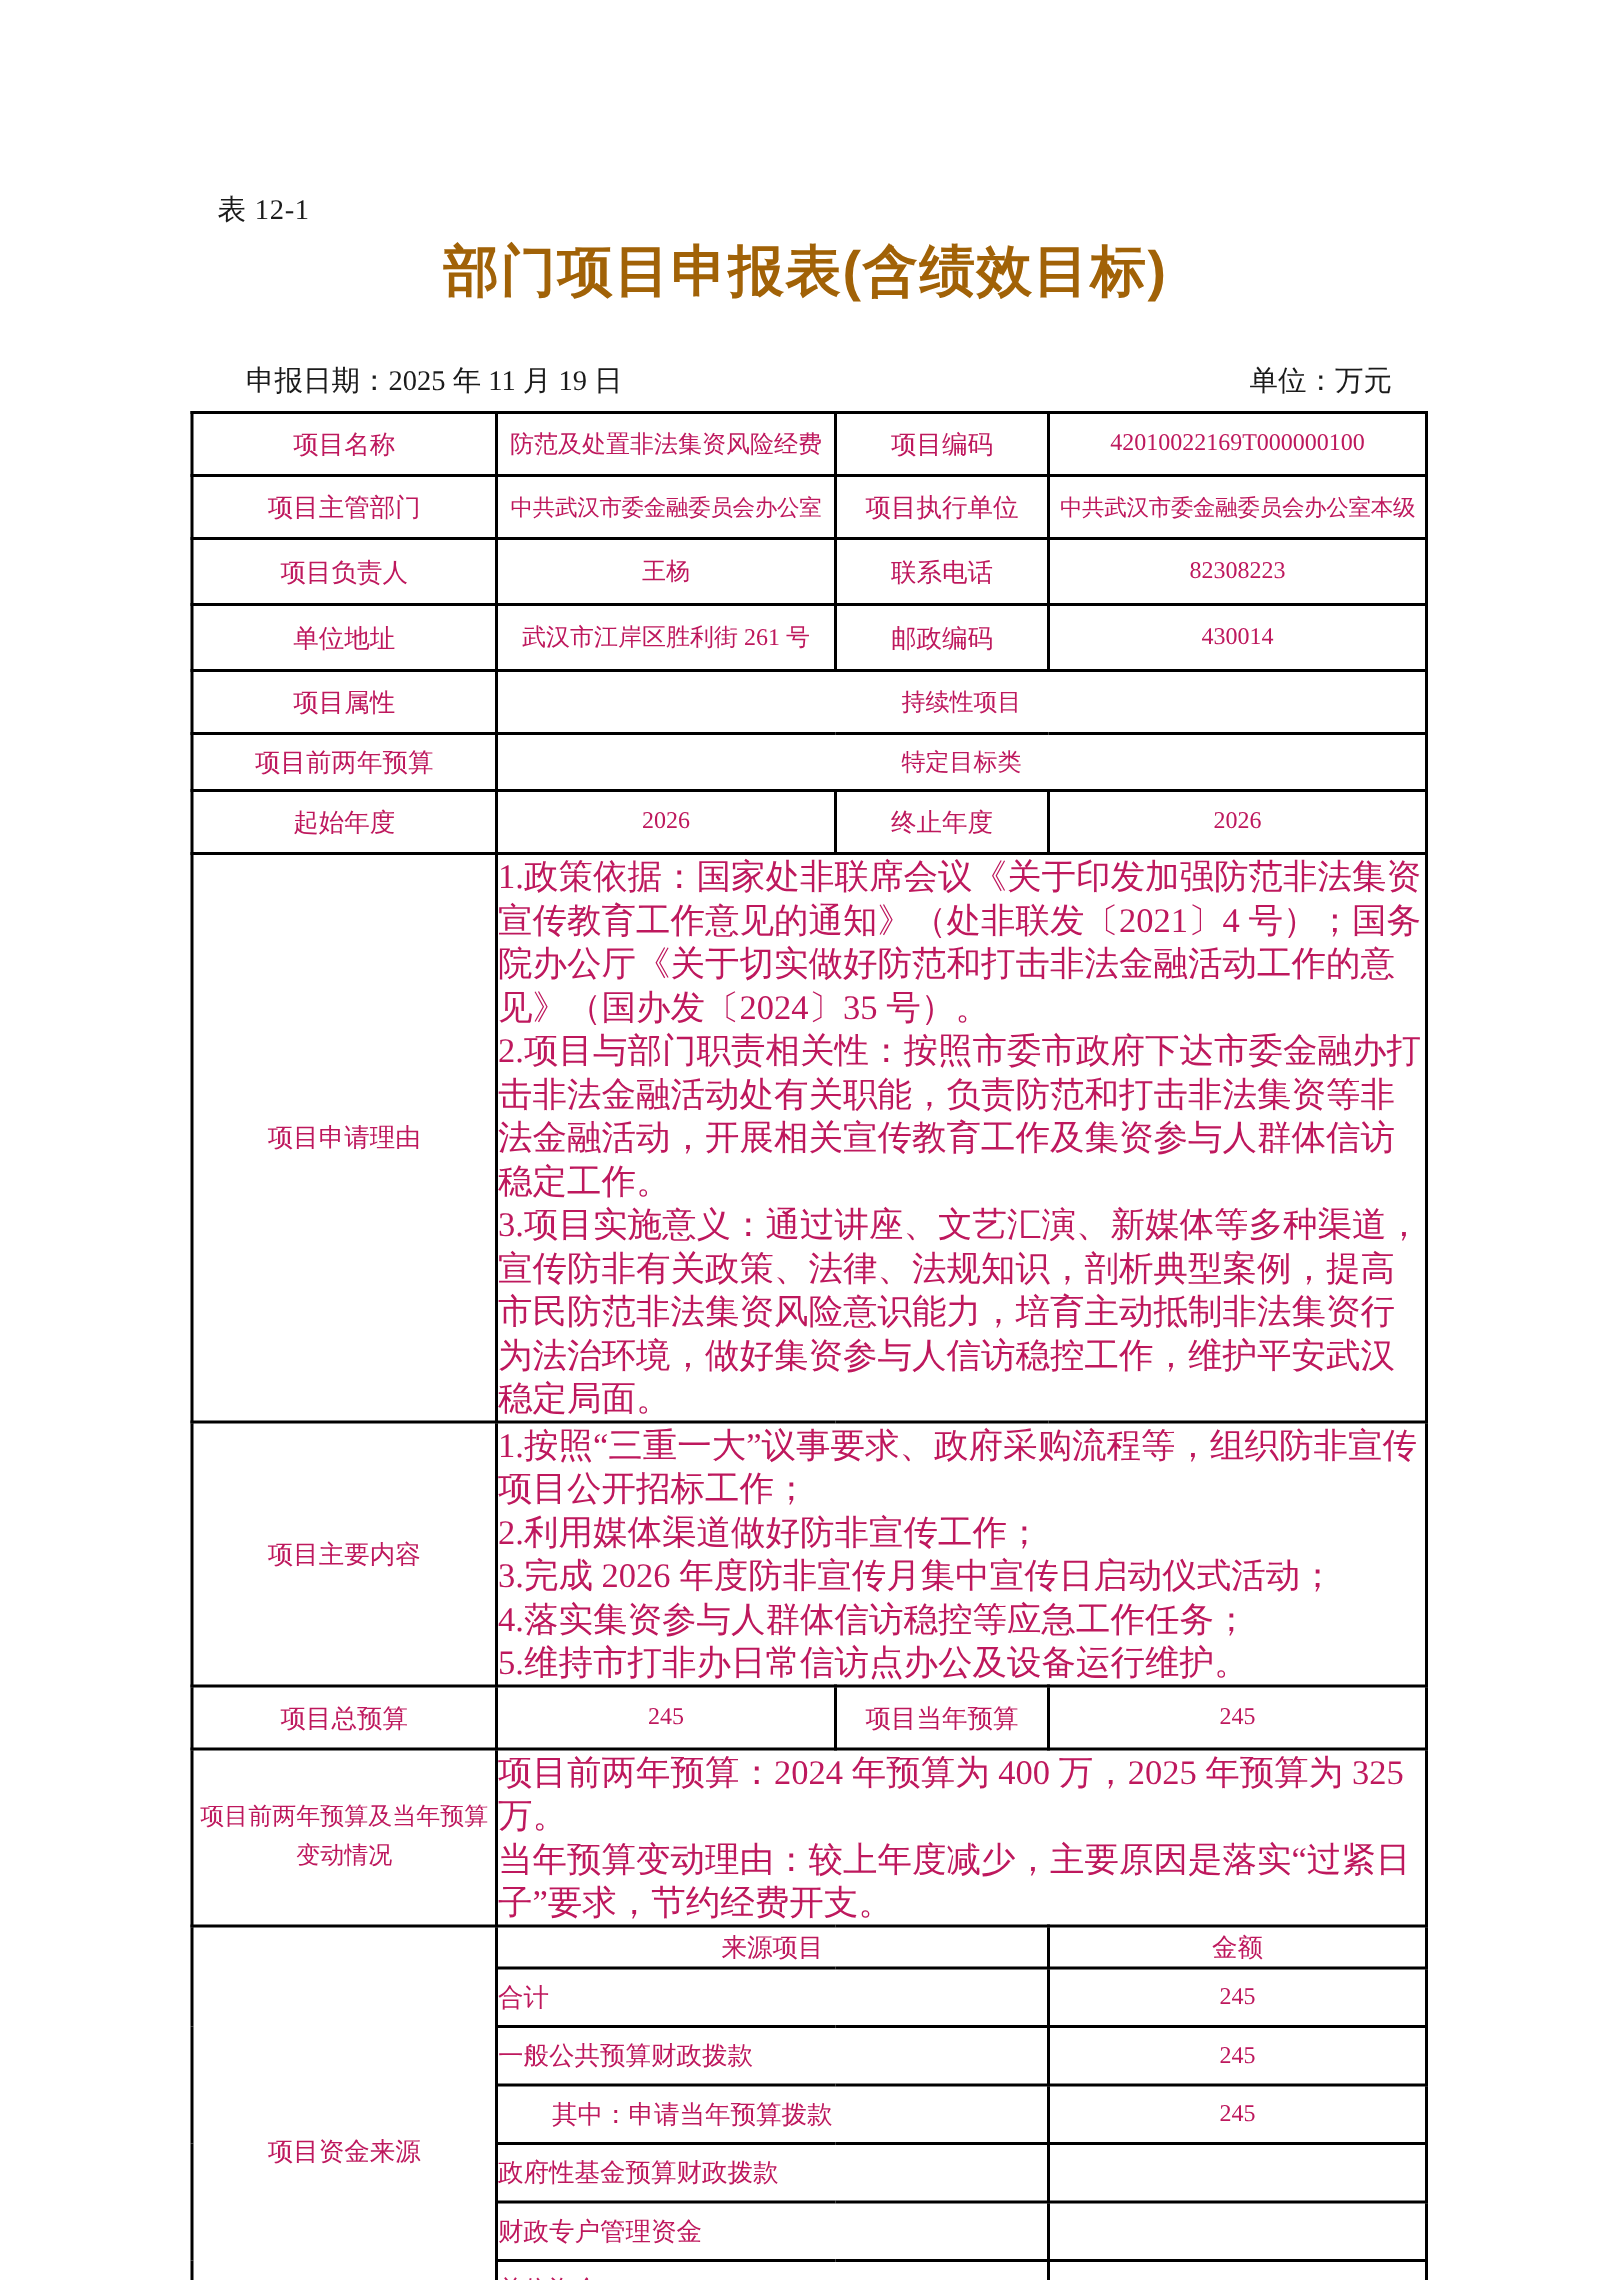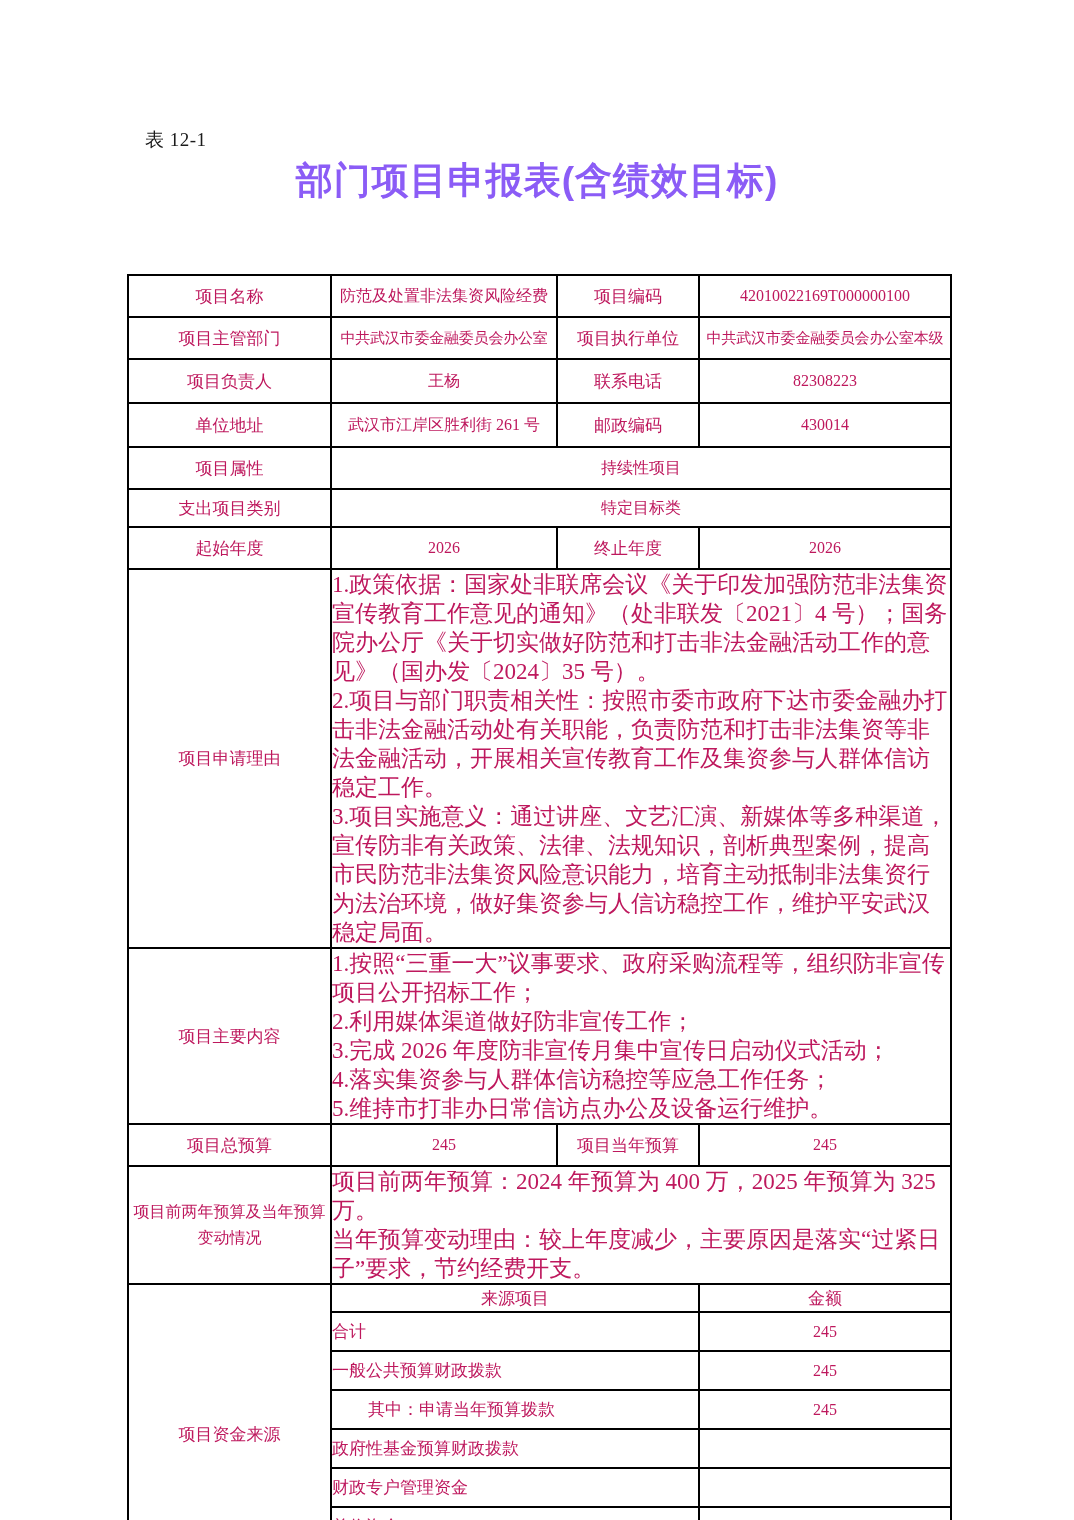--- a/index.html
+++ b/index.html
@@ -12,21 +12,21 @@
     overflow:hidden;
   }
   .form-tag{
     position:absolute;left:145px;top:127px;
     font-size:19px;letter-spacing:.5px;
   }
   .doc-title{
     position:absolute;left:0;top:156px;width:1074px;margin:0;
     text-align:center;
     font-family:"Liberation Sans","DejaVu Sans",sans-serif;
-    font-size:37px;font-weight:700;letter-spacing:1px;color:#8b5cf6;
+    font-size:37px;font-weight:700;letter-spacing:1px;color:#a16207;
   }
   .meta-row{
     position:absolute;left:127px;top:241px;width:823px;
     box-sizing:border-box;
     display:flex;justify-content:space-between;
     padding-left:37px;padding-right:22px;
     font-size:19px;
   }
   table.form{
     position:absolute;left:127px;top:274px;
@@ -70,20 +70,24 @@
 </style>
 </head>
 <body>
 
 <div class="page">
 
   <div class="form-tag">表 12-1</div>
 
   <h1 class="doc-title">部门项目申报表(含绩效目标)</h1>
 
+  <div class="meta-row">
+    <span>申报日期：2025 年 11 月 19 日</span>
+    <span>单位：万元</span>
+  </div>
 
   <table class="form">
     <colgroup>
       <col class="c1">
         <col class="c2">
         <col class="c3">
         <col class="c4">
     </colgroup>
 
     <tbody>
@@ -114,21 +118,21 @@
       <td class="lbl">邮政编码</td>
       <td class="val">430014</td>
     </tr>
 
     <tr class="h43">
       <td class="lbl">项目属性</td>
       <td class="val" colspan="3">持续性项目</td>
     </tr>
 
     <tr class="h38">
-      <td class="lbl">支出项目类别</td>
+      <td class="lbl">项目前两年预算</td>
       <td class="val" colspan="3">特定目标类</td>
     </tr>
 
     <tr class="h43">
       <td class="lbl">起始年度</td>
       <td class="val">2026</td>
       <td class="lbl">终止年度</td>
       <td class="val">2026</td>
     </tr>
 

